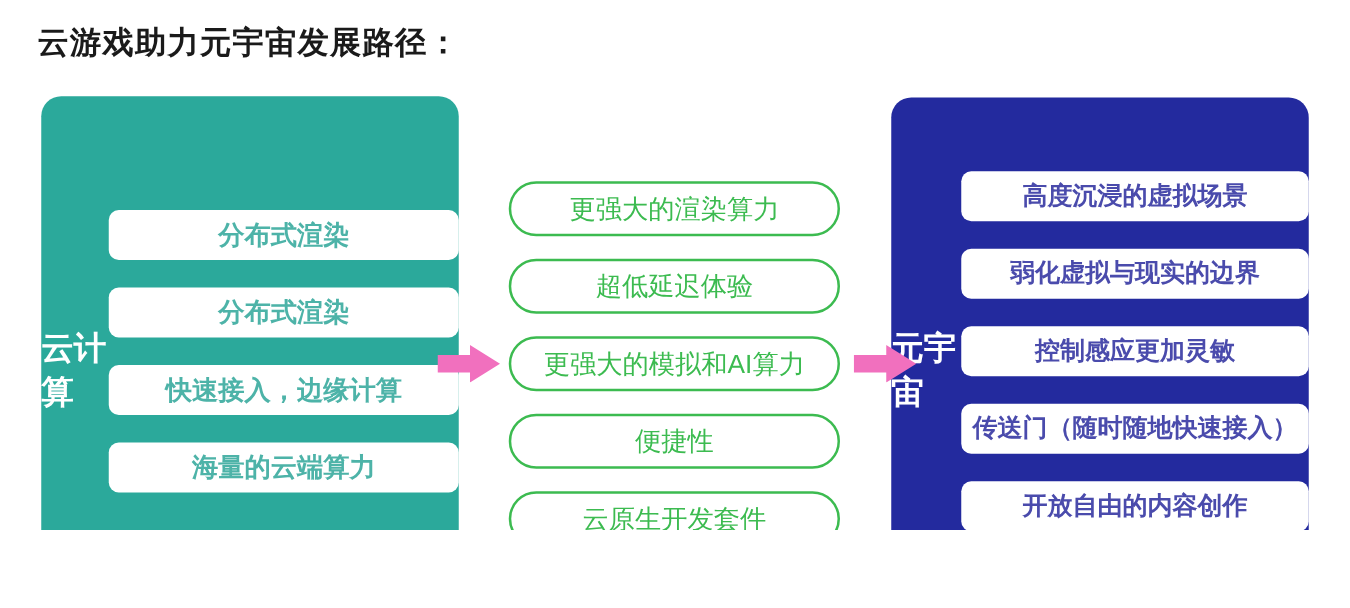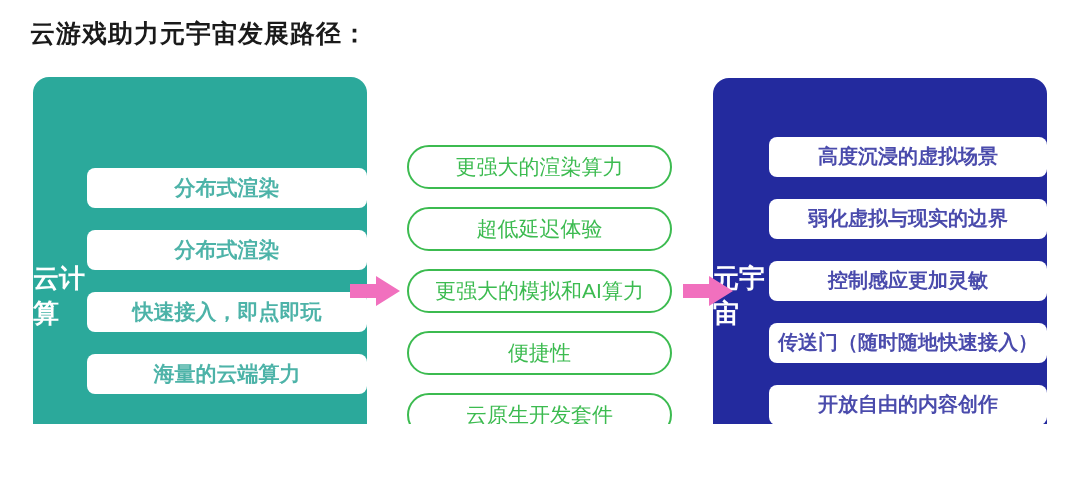--- a/index.html
+++ b/index.html
@@ -72,21 +72,21 @@
 
 <div class="canvas">
 
   <div class="page-title">云游戏助力元宇宙发展路径：</div>
 
   <div class="panel left">
     <div class="panel-title">云计算</div>
     <div class="panel-items">
       <div class="node">分布式渲染</div>
       <div class="node">分布式渲染</div>
-      <div class="node">快速接入，即点即玩</div>
+      <div class="node">快速接入，边缘计算</div>
       <div class="node">海量的云端算力</div>
     </div>
   </div>
 
   <div class="mid-column">
     <div class="node">更强大的渲染算力</div>
     <div class="node">超低延迟体验</div>
     <div class="node">更强大的模拟和AI算力</div>
     <div class="node">便捷性</div>
     <div class="node">云原生开发套件</div>

